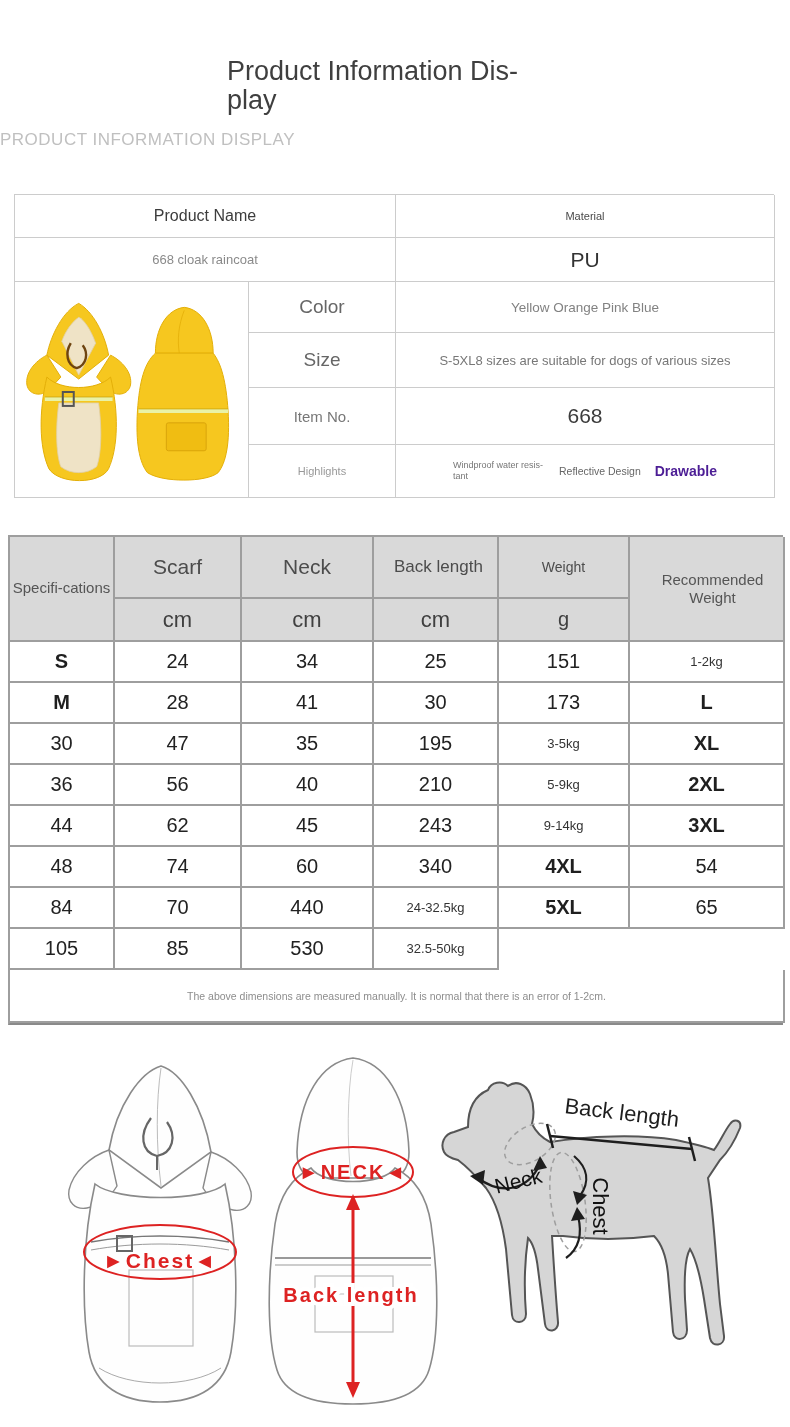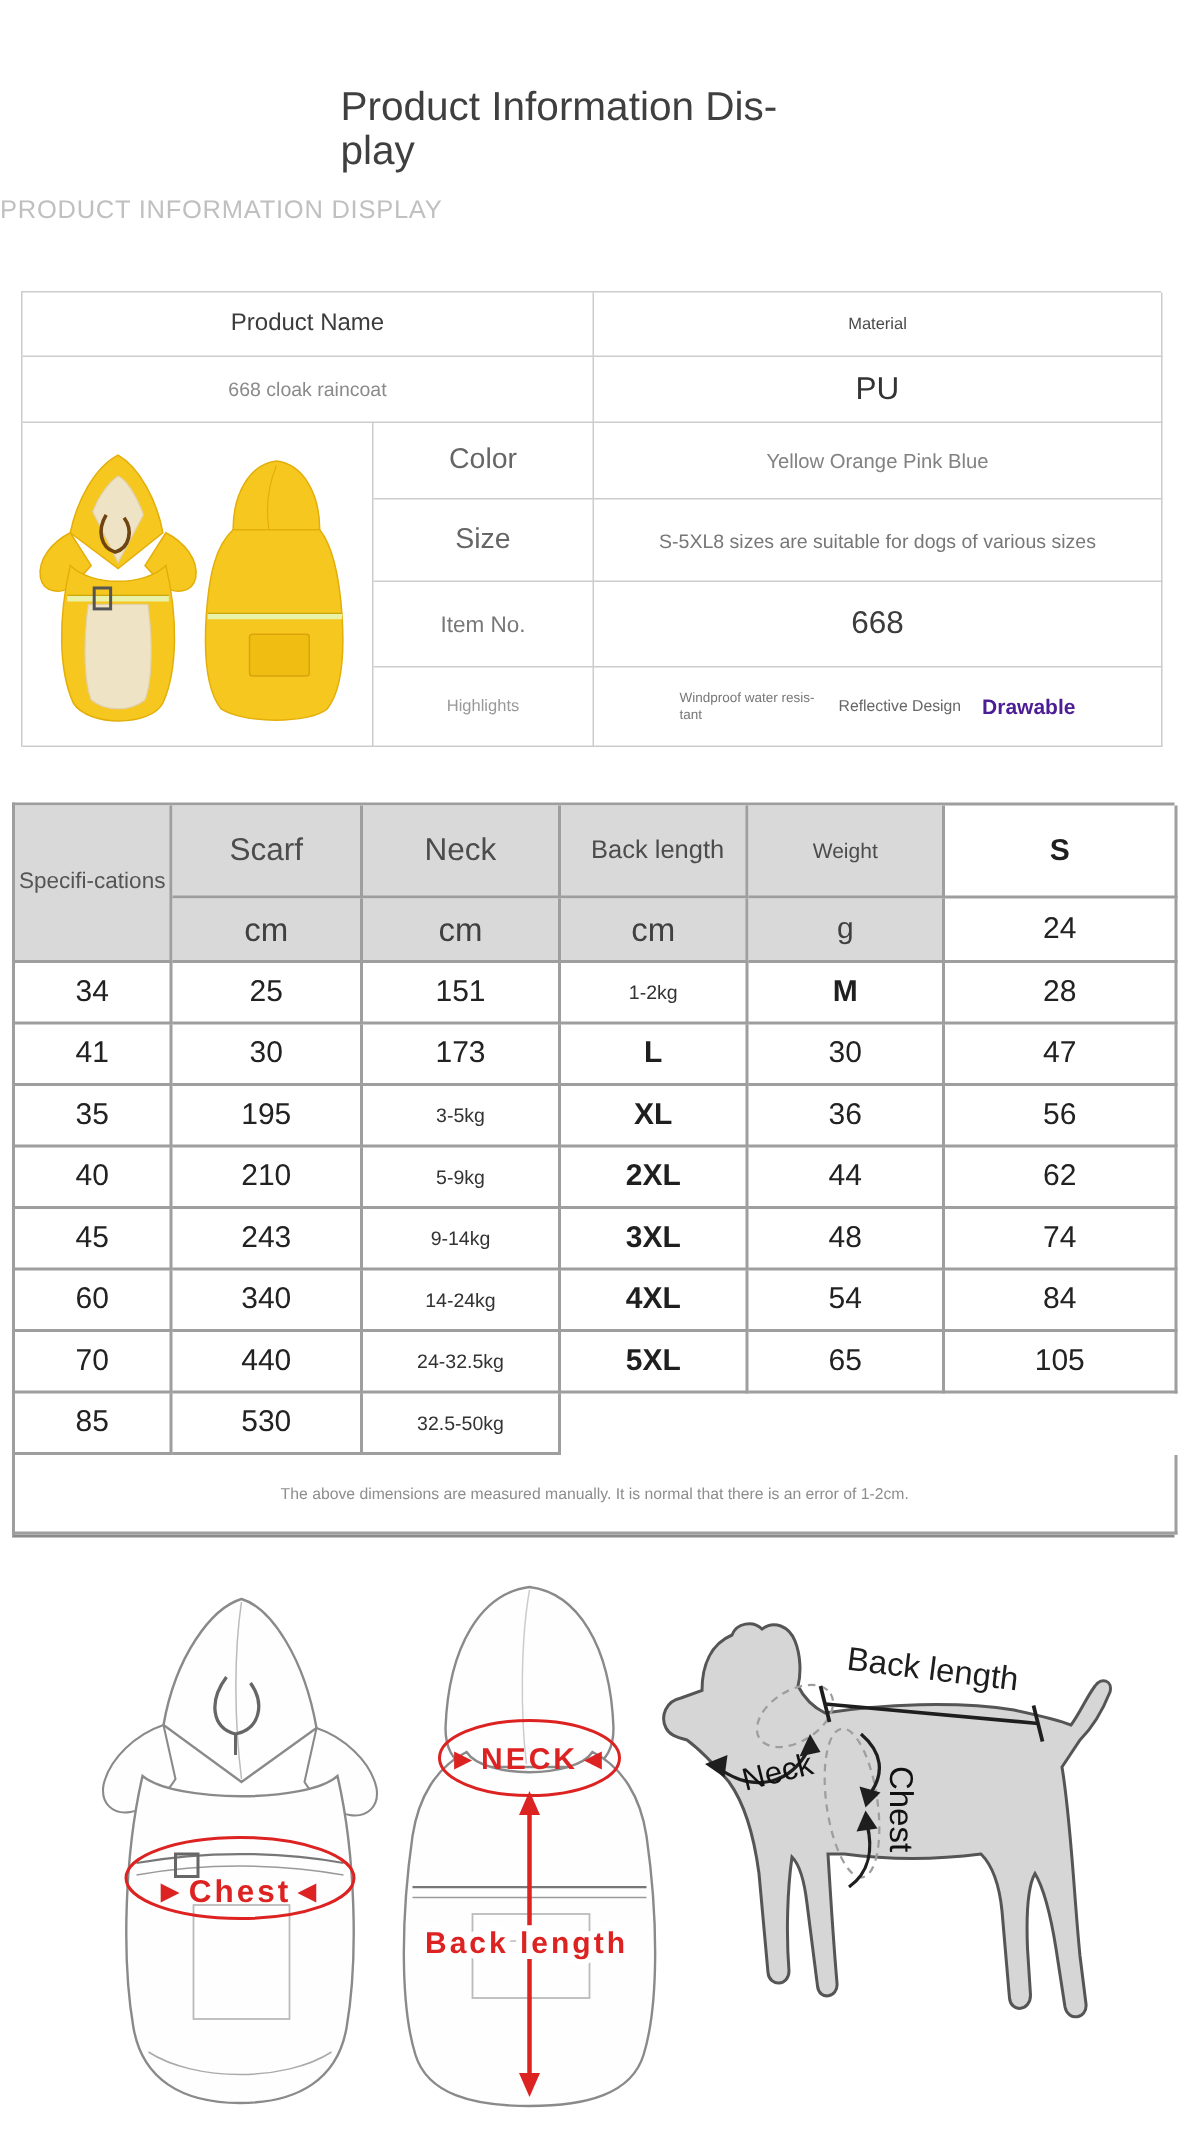--- a/index.html
+++ b/index.html
@@ -112,20 +112,21 @@
       <span class="hl3">Drawable</span>
     </div>
   </div>
 
   <div class="size-table">
     <div class="cell hd spec-cell">Specifi-cations</div>
     <div class="cell hd hname" style="grid-column:2;grid-row:1;">Scarf</div>
     <div class="cell hd hname" style="grid-column:3;grid-row:1;">Neck</div>
     <div class="cell hd hname-sm" style="grid-column:4;grid-row:1;justify-content:flex-start;padding-left:20px;text-align:left;width:100%;">Back length</div>
     <div class="cell hd hname" style="grid-column:5;grid-row:1;font-size:14px;">Weight</div>
+    <div class="cell hd rec-cell">Recommended Weight</div>
 
     <div class="cell hd hunit" style="grid-column:2;grid-row:2;">cm</div>
     <div class="cell hd hunit" style="grid-column:3;grid-row:2;">cm</div>
     <div class="cell hd hunit" style="grid-column:4;grid-row:2;">cm</div>
     <div class="cell hd hunit" style="grid-column:5;grid-row:2;font-size:20px;">g</div>
 
     <div class="cell sz">S</div>
     <div class="cell num">24</div>
     <div class="cell num">34</div>
     <div class="cell num">25</div>
@@ -157,21 +158,20 @@
     <div class="cell num">62</div>
     <div class="cell num">45</div>
     <div class="cell num">243</div>
     <div class="cell rec">9-14kg</div>
 
     <div class="cell sz">3XL</div>
     <div class="cell num">48</div>
     <div class="cell num">74</div>
     <div class="cell num">60</div>
     <div class="cell num">340</div>
-    <div class="cell rec">14-24kg</div>
 
     <div class="cell sz">4XL</div>
     <div class="cell num">54</div>
     <div class="cell num">84</div>
     <div class="cell num">70</div>
     <div class="cell num">440</div>
     <div class="cell rec">24-32.5kg</div>
 
     <div class="cell sz">5XL</div>
     <div class="cell num">65</div>

